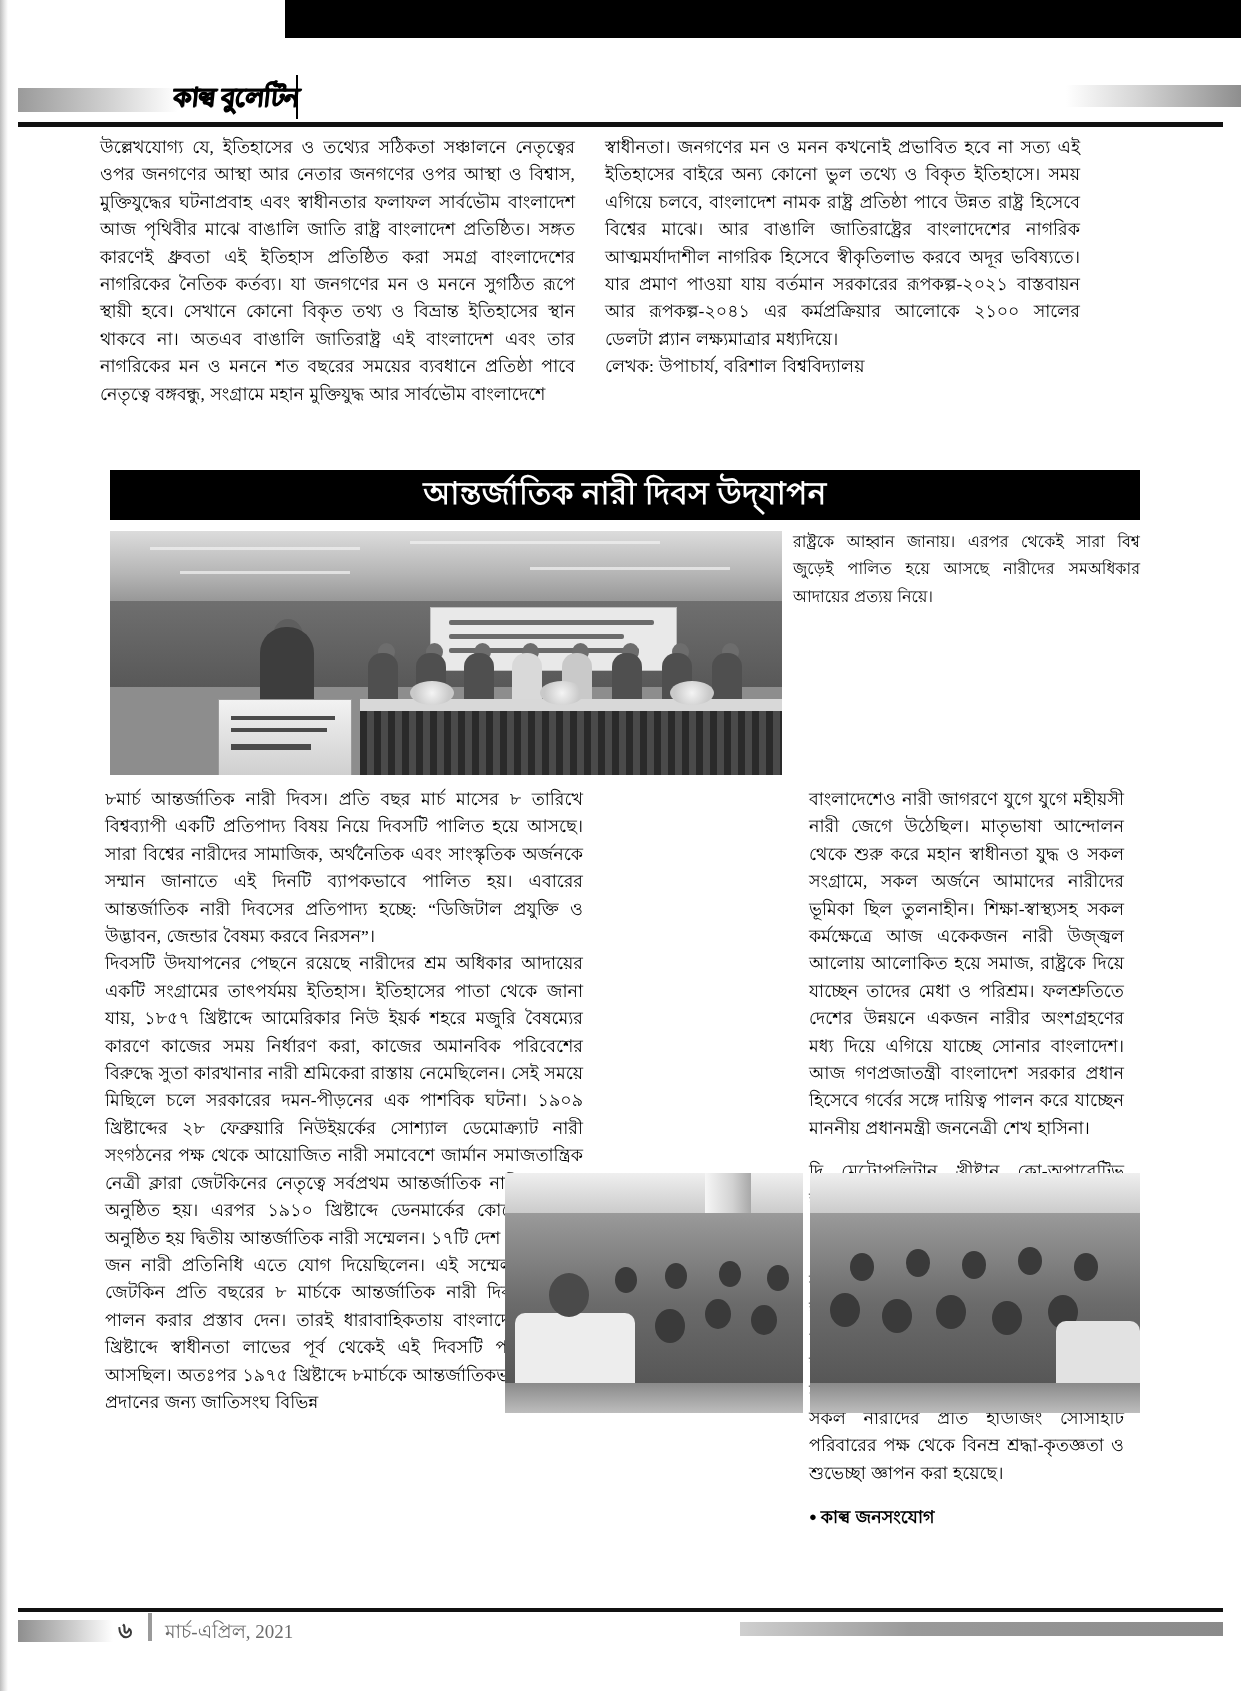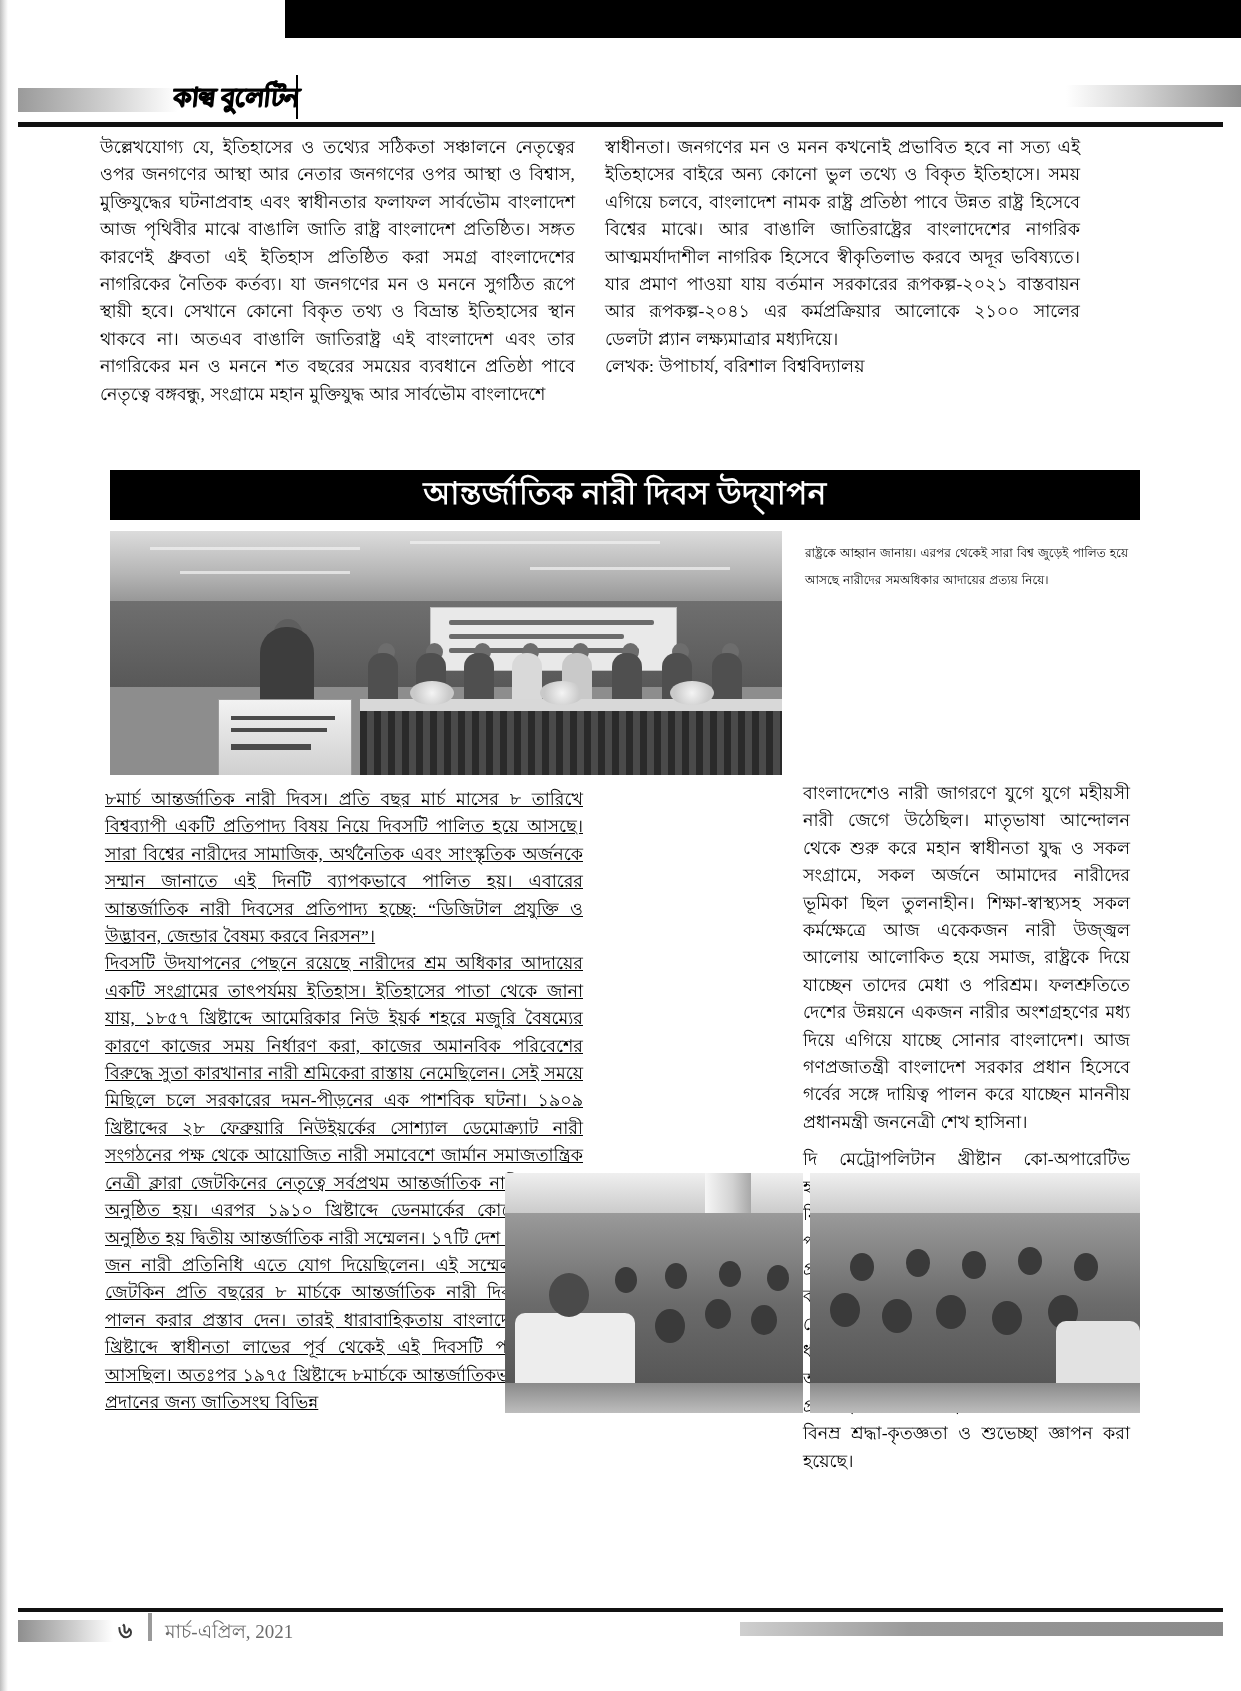--- a/index.html
+++ b/index.html
@@ -143,37 +143,37 @@
     position:absolute;top:150px;width:44px;height:24px;
     background:radial-gradient(circle,#f4f4f4 0%,#c9c9c9 70%);
     border-radius:50%;
   }
 
   
   .col-photo-right{
     position:absolute;left:793px;top:528px;width:347px;
   }
   .col-photo-right p{
-    margin:12px;font-size:12px;line-height:27.4px;text-align:justify;word-spacing:1px;
+    margin:0;font-size:16px;line-height:27.4px;text-align:justify;word-spacing:1px;
   }
 
   
   .col-lower-left{
     position:absolute;left:105px;top:786px;width:478px;
   }
   .col-lower-left p{
-    margin:0;font-size:17.5px;line-height:27.4px;text-align:justify;word-spacing:1px;text-decoration:underline;
+    margin:0;font-size:17.5px;line-height:27.4px;text-align:justify;word-spacing:1px;
   }
 
   
   .col-lower-right{
     position:absolute;left:793px;top:770px;width:347px;
   }
   .col-lower-right p{
-    margin:10px;font-size:17.5px;line-height:27.4px;text-align:justify;word-spacing:1px;
+    margin:16px;font-size:17.5px;line-height:27.4px;text-align:justify;word-spacing:1px;
   }
   .credit{
     margin-top:6px;font-size:15px;line-height:22px;font-weight:bold;
   }
   .credit .dot{font-size:13px;vertical-align:2px;margin-right:4px;}
 
   
   .photo-b1{
     position:absolute;left:505px;top:1173px;width:298px;height:240px;
     background:#7e7e7e;overflow:hidden;
@@ -307,20 +307,23 @@
     <div class="flower" style="left:560px;"></div>
   </div>
 
   <div class="col-photo-right">
     <p>রাষ্ট্রকে আহ্বান জানায়। এরপর থেকেই সারা বিশ্ব জুড়েই পালিত হয়ে আসছে নারীদের সমঅধিকার আদায়ের প্রত্যয় নিয়ে।</p>
   </div>
 
   <div class="col-lower-right">
     <p>বাংলাদেশেও নারী জাগরণে যুগে যুগে মহীয়সী নারী জেগে উঠেছিল। মাতৃভাষা আন্দোলন থেকে শুরু করে মহান স্বাধীনতা যুদ্ধ ও সকল সংগ্রামে, সকল অর্জনে আমাদের নারীদের ভূমিকা ছিল তুলনাহীন। শিক্ষা-স্বাস্থ্যসহ সকল কর্মক্ষেত্রে আজ একেকজন নারী উজ্জ্বল আলোয় আলোকিত হয়ে সমাজ, রাষ্ট্রকে দিয়ে যাচ্ছেন তাদের মেধা ও পরিশ্রম। ফলশ্রুতিতে দেশের উন্নয়নে একজন নারীর অংশগ্রহণের মধ্য দিয়ে এগিয়ে যাচ্ছে সোনার বাংলাদেশ। আজ গণপ্রজাতন্ত্রী বাংলাদেশ সরকার প্রধান হিসেবে গর্বের সঙ্গে দায়িত্ব পালন করে যাচ্ছেন মাননীয় প্রধানমন্ত্রী জননেত্রী শেখ হাসিনা।</p>
     <p>দি মেট্রোপলিটান খ্রীষ্টান কো-অপারেটিভ হাউজিং সোসাইটি লিঃ-এর সুযোগ্য চেয়ারম্যান মি. আগস্টিন পিউরীফিকেশনের নেতৃত্বে তার পরিষদ নিয়ে নারীদের প্রতি যথেষ্ট সম্মান প্রদর্শনসহ সকল কাজে সহযোগিতার হাত বাড়িয়ে দিয়েছেন। প্রতি বছরই সোসাইটির পক্ষ থেকে আন্তর্জাতিক নারী দিবসের তাৎপর্য তুলে ধরে দিবসটি পালন করা হয় যথাযোগ্য মর্যাদায়। আন্তর্জাতিক নারী দিবসে বিশ্বের সকল নারীদের প্রতি হাউজিং সোসাইটি পরিবারের পক্ষ থেকে বিনম্র শ্রদ্ধা-কৃতজ্ঞতা ও শুভেচ্ছা জ্ঞাপন করা হয়েছে।</p>
+    <p class="credit">
+      <span class="dot">●</span><span>কাল্ব জনসংযোগ</span>
+    </p>
   </div>
 
   <div class="col-lower-left">
     <p>৮মার্চ আন্তর্জাতিক নারী দিবস। প্রতি বছর মার্চ মাসের ৮ তারিখে বিশ্বব্যাপী একটি প্রতিপাদ্য বিষয় নিয়ে দিবসটি পালিত হয়ে আসছে। সারা বিশ্বের নারীদের সামাজিক, অর্থনৈতিক এবং সাংস্কৃতিক অর্জনকে সম্মান জানাতে এই দিনটি ব্যাপকভাবে পালিত হয়। এবারের আন্তর্জাতিক নারী দিবসের প্রতিপাদ্য হচ্ছে: “ডিজিটাল প্রযুক্তি ও উদ্ভাবন, জেন্ডার বৈষম্য করবে নিরসন”।</p>
     <p>দিবসটি উদযাপনের পেছনে রয়েছে নারীদের শ্রম অধিকার আদায়ের একটি সংগ্রামের তাৎপর্যময় ইতিহাস। ইতিহাসের পাতা থেকে জানা যায়, ১৮৫৭ খ্রিষ্টাব্দে আমেরিকার নিউ ইয়র্ক শহরে মজুরি বৈষম্যের কারণে কাজের সময় নির্ধারণ করা, কাজের অমানবিক পরিবেশের বিরুদ্ধে সুতা কারখানার নারী শ্রমিকেরা রাস্তায় নেমেছিলেন। সেই সময়ে মিছিলে চলে সরকারের দমন-পীড়নের এক পাশবিক ঘটনা। ১৯০৯ খ্রিষ্টাব্দের ২৮ ফেব্রুয়ারি নিউইয়র্কের সোশ্যাল ডেমোক্র্যাট নারী সংগঠনের পক্ষ থেকে আয়োজিত নারী সমাবেশে জার্মান সমাজতান্ত্রিক নেত্রী ক্লারা জেটকিনের নেতৃত্বে সর্বপ্রথম আন্তর্জাতিক নারী সম্মেলন অনুষ্ঠিত হয়। এরপর ১৯১০ খ্রিষ্টাব্দে ডেনমার্কের কোপেনহেগেনে অনুষ্ঠিত হয় দ্বিতীয় আন্তর্জাতিক নারী সম্মেলন। ১৭টি দেশ থেকে ১০০ জন নারী প্রতিনিধি এতে যোগ দিয়েছিলেন। এই সম্মেলনেই ক্লারা জেটকিন প্রতি বছরের ৮ মার্চকে আন্তর্জাতিক নারী দিবস হিসেবে পালন করার প্রস্তাব দেন। তারই ধারাবাহিকতায় বাংলাদেশে ১৯৭১ খ্রিষ্টাব্দে স্বাধীনতা লাভের পূর্ব থেকেই এই দিবসটি পালিত হয়ে আসছিল। অতঃপর ১৯৭৫ খ্রিষ্টাব্দে ৮মার্চকে আন্তর্জাতিকভাবে স্বীকৃতি প্রদানের জন্য জাতিসংঘ বিভিন্ন</p>
   </div>
 
   <div class="photo-b1">
     <div class="hallwall"></div>
     <div class="pillar" style="left:200px;"></div>

